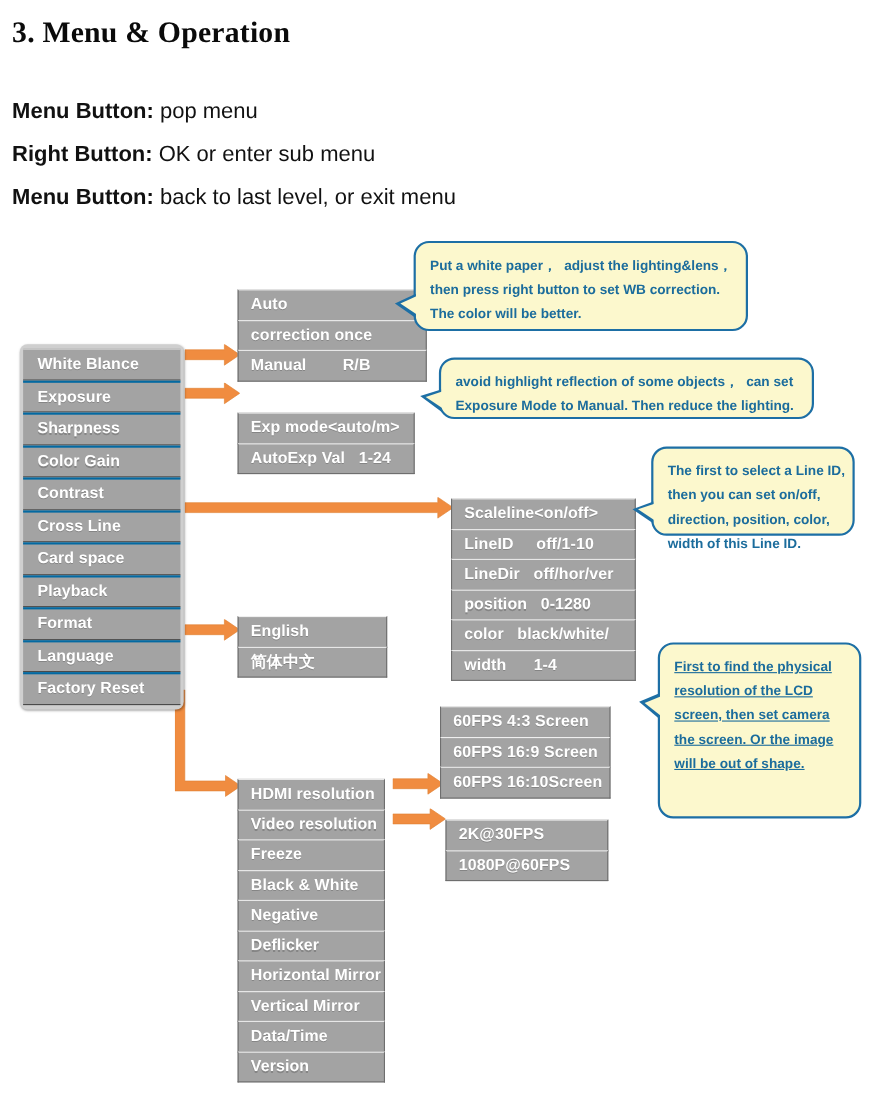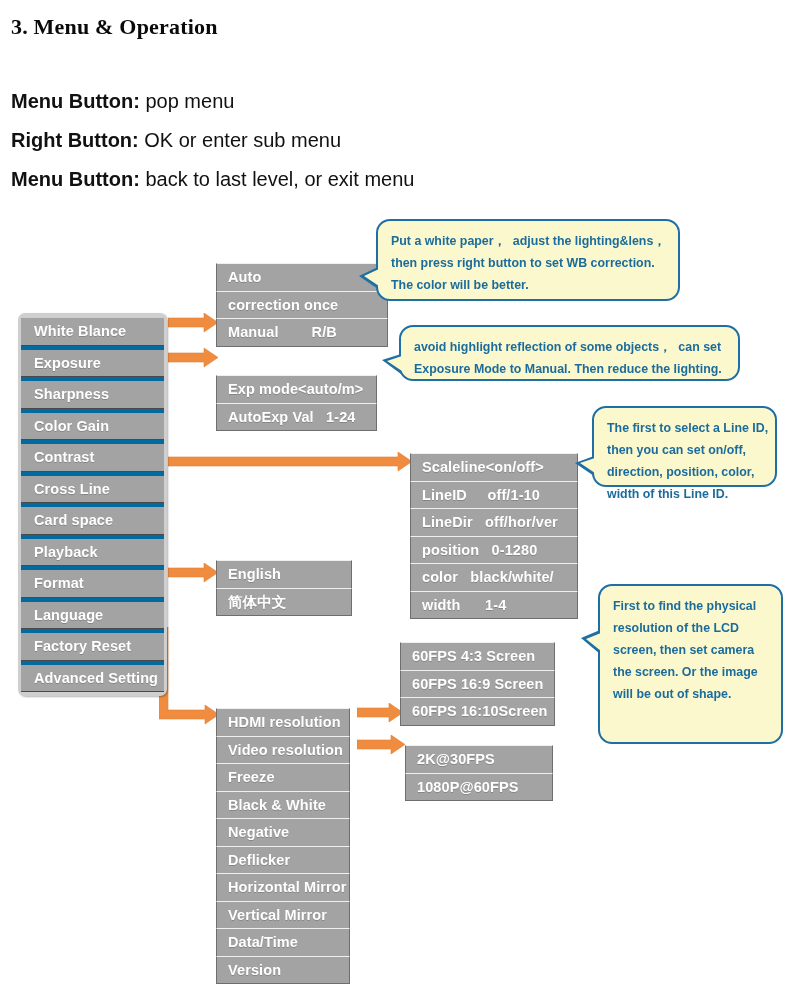--- a/index.html
+++ b/index.html
@@ -6,21 +6,21 @@
   body{
     width:800px;height:997px;position:relative;
     background:#ffffff;
     font-family:"Liberation Sans",sans-serif;
     overflow:hidden;
   }
   
   #doc-title{
     position:absolute;left:11px;top:14px;
     font-family:"Liberation Serif",serif;
-    font-size:22px;font-weight:bold;color:#0a0a0a;
+    font-size:27px;font-weight:bold;color:#0a0a0a;
     letter-spacing:.2px;
   }
   .doc-line{
     position:absolute;left:11px;
     font-size:20px;color:#111;white-space:nowrap;
   }
   .doc-line b{font-weight:bold;}
   .doc-line span.rest{font-weight:normal;}
   #line1{top:90px;}
   #line2{top:129px;}
@@ -36,21 +36,21 @@
     box-shadow:1px 1px 2px rgba(0,0,0,.30);
   }
   .mitem{
     position:relative;
     background:#a3a3a3;
     color:#ffffff;
     font-size:14.5px;
     font-weight:bold;
     line-height:1;
     padding:6px 0 6px 11px;
-    border-top:4px solid #0369a1;
+    border-top:2px solid #0369a1;
     border-bottom:1px solid #4a4a4a;
     box-sizing:border-box;
     white-space:pre;
     letter-spacing:.1px;
     text-shadow:0 1px 0 rgba(0,0,0,.18);
   }
   .mitem:first-child{border-top:1px solid #cdcdcd;}
   .panel.flat{
     background:transparent;box-shadow:none;padding:0;border-radius:0;
   }
@@ -128,21 +128,21 @@
     border-bottom:13px solid transparent;
     border-right:19px solid #1d6fa5;
   }
   #bub-cl .tail-i{
     left:-14px;top:50px;
     border-top:5px solid transparent;
     border-bottom:10px solid transparent;
     border-right:15px solid #fcf8cd;
   }
 
-  #bub-res{left:598px;top:584px;width:185px;height:160px;}
+  #bub-res{left:598px;top:584px;width:185px;height:160px;text-decoration:underline;}
   #bub-res .tail-o{
     left:-19px;top:44px;
     border-top:8px solid transparent;
     border-bottom:16px solid transparent;
     border-right:19px solid #1d6fa5;
   }
   #bub-res .tail-i{
     left:-14px;top:47px;
     border-top:6px solid transparent;
     border-bottom:12px solid transparent;
@@ -215,21 +215,20 @@
   <div class="mitem">Exposure</div>
   <div class="mitem">Sharpness</div>
   <div class="mitem">Color Gain</div>
   <div class="mitem">Contrast</div>
   <div class="mitem">Cross Line</div>
   <div class="mitem">Card space</div>
   <div class="mitem">Playback</div>
   <div class="mitem">Format</div>
   <div class="mitem">Language</div>
   <div class="mitem">Factory Reset</div>
-  <div class="mitem">Advanced Setting</div>
 </div>
 
 <div class="panel flat" id="menu-wb">
   <div class="mitem">Auto</div>
   <div class="mitem">correction once</div>
   <div class="mitem">Manual        R/B</div>
 </div>
 
 <div class="panel flat" id="menu-exp">
   <div class="mitem">Exp mode&lt;auto/m&gt;</div>

